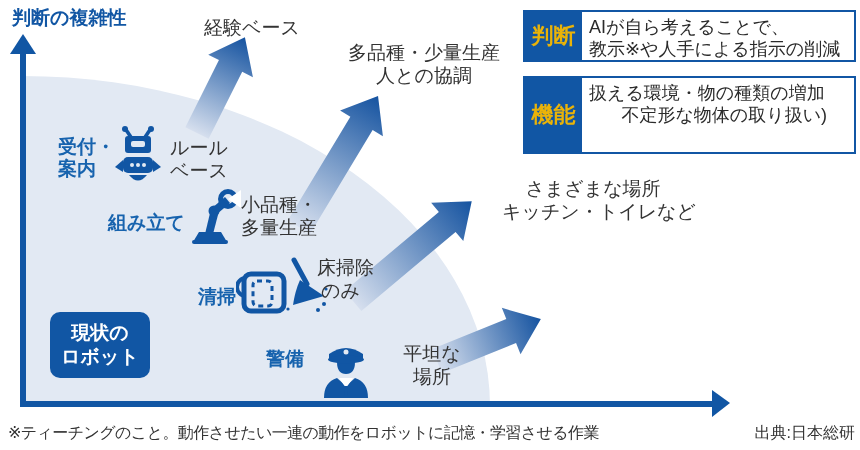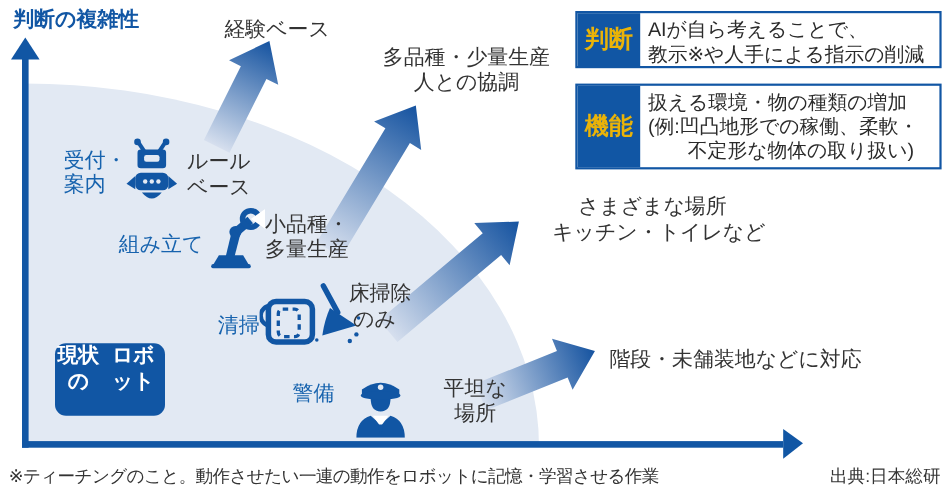--- a/index.html
+++ b/index.html
@@ -2,24 +2,24 @@
 <html><head>
 <meta charset="utf-8">
 <style>
   html,body{margin:0;padding:0;background:#fff;}
   #stage{position:relative;width:860px;height:450px;background:#fff;overflow:hidden;
          font-family:"Liberation Sans","DejaVu Sans",sans-serif;}
   .abs{position:absolute;}
   svg{display:block;}
   .axis-label{color:#1156a4;font-weight:bold;font-size:19px;white-space:nowrap;}
   .dark{color:#333;font-size:19px;line-height:23px;white-space:nowrap;}
-  .cat{color:#1763ae;font-weight:normal;font-size:19px;line-height:22px;white-space:nowrap;}
+  .cat{color:#1763ae;font-weight:bold;font-size:19px;line-height:22px;white-space:nowrap;}
   .center{text-align:center;margin-left:40px;}
   .current-box{background:#1156a4;color:#fff;font-weight:bold;font-size:19px;line-height:24px;
-               border-radius:10px;width:100px;height:66px;display:flex;flex-direction:row;
+               border-radius:10px;width:100px;height:66px;display:flex;flex-direction:column;
                justify-content:center;text-align:center;}
   .legend-box{display:flex;border:2px solid #1156a4;background:#fff;width:333px;box-sizing:border-box;}
   .legend-term{background:#1156a4;color:#eab308;font-weight:bold;font-size:22px;width:57px;
                display:flex;align-items:center;justify-content:center;flex:0 0 57px;}
   .legend-body{padding:4px 6px 4px 7px;font-size:18px;line-height:22px;color:#2b2b2b;white-space:nowrap;}
   .indent3{text-indent:1.8em;text-align:center;}
   .footnote{font-size:16px;color:#333;letter-spacing:-0.6px;white-space:nowrap;}
   .source{font-size:16px;color:#333;white-space:nowrap;}
 </style>
 </head>
@@ -75,21 +75,20 @@
   <div class="abs dark center" style="left:300px;top:41px;width:168px">
     <div>多品種・少量生産</div>
     <div>人との協調</div>
   </div>
 
   <div class="abs dark center" style="left:462px;top:177px;width:182px">
     <div>さまざまな場所</div>
     <div>キッチン・トイレなど</div>
   </div>
 
-  <div class="abs dark" style="left:554px;top:316px">階段・未舗装地などに対応</div>
 
   <div class="abs cat" style="left:58px;top:136px">
     <div>受付・</div>
     <div>案内</div>
   </div>
   <svg class="abs" style="left:112px;top:124px" width="52" height="62" viewBox="0 0 52 62">
     <g fill="#1156a4">
       <path d="M18,15 L12,6 L15,4 L21,13 Z"></path>
         <circle cx="13" cy="5" r="3"></circle>
       <path d="M34,15 L40,6 L37,4 L31,13 Z"></path>
@@ -169,21 +168,20 @@
     <div class="legend-term">判断</div>
     <div class="legend-body">
       <div>AIが自ら考えることで、</div>
       <div>教示※や人手による指示の削減</div>
     </div>
   </div>
   <div class="abs legend-box" style="left:523px;top:76px;height:78px">
     <div class="legend-term">機能</div>
     <div class="legend-body">
       <div>扱える環境・物の種類の増加</div>
-      <div>(例:凹凸地形での稼働、柔軟・</div>
       <div class="indent3">不定形な物体の取り扱い)</div>
     </div>
   </div>
 
   <div class="abs footnote" style="left:8px;top:423px">※ティーチングのこと。動作させたい一連の動作をロボットに記憶・学習させる作業</div>
   <div class="abs source" style="right:5px;top:423px">出典:日本総研</div>
 
 </div>
 
 </body></html>

